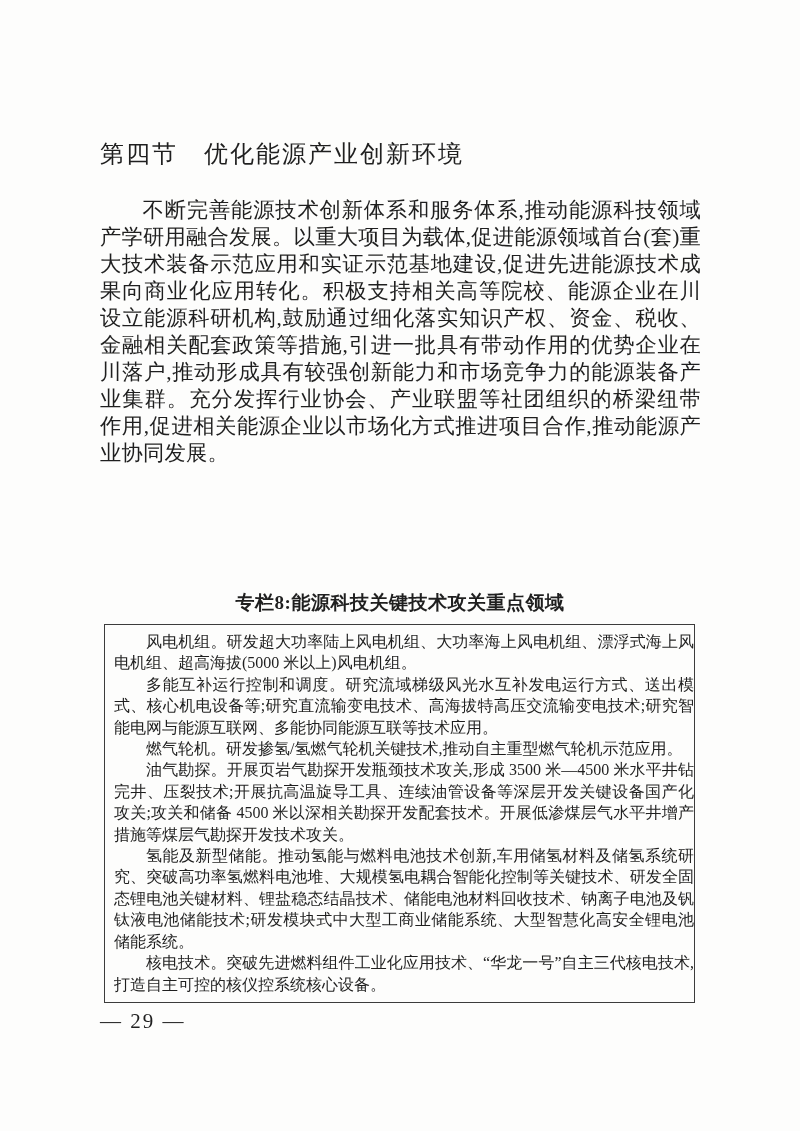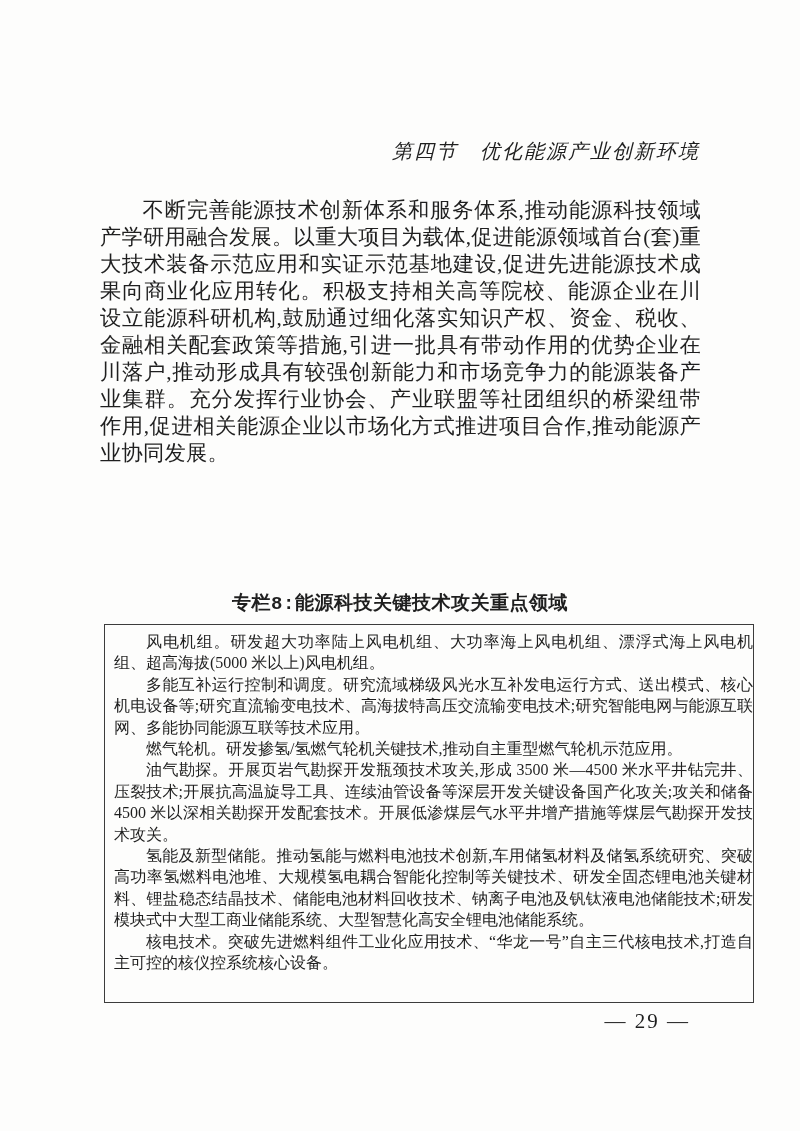--- a/index.html
+++ b/index.html
@@ -14,74 +14,72 @@
     background: #fdfdfc;
     color: #1f1f1f;
     font-family: "Liberation Serif", "DejaVu Serif", serif;
     overflow: hidden;
   }
   .section-title {
     position: absolute;
     top: 138px;
     left: 100px;
     width: 600px;
-    text-align: right;
-    font-size: 20px;
+    text-align: left;
+    font-size: 24px;
     letter-spacing: 2px;
     white-space: pre;
-    font-style: italic;
   }
   .body-paragraph {
     position: absolute;
     top: 197px;
     left: 100px;
     width: 601px;
     font-size: 21.3px;
     line-height: 27px;
     text-align: justify;
     text-indent: 2em;
     letter-spacing: 0.2px;
   }
   .box-title {
     position: absolute;
     top: 590px;
     left: 100px;
     width: 600px;
     text-align: center;
-    font-family: Liberation Mono, monospace;
+    font-family: Liberation Serif, serif;
     font-weight: bold;
     font-size: 19px;
     letter-spacing: 0.5px;
   }
   .callout-box {
     position: absolute;
     top: 624px;
     left: 104px;
-    width: 650px;
+    width: 591px;
     height: 379px;
     box-sizing: border-box;
     border: 1px solid #3c3c3c;
     padding: 6px 0 6px 9px;
     overflow: hidden;
   }
   .callout-box p {
     margin: 0;
     font-size: 16px;
     line-height: 21.4px;
     text-align: justify;
     text-indent: 2em;
   }
   .page-number {
     position: absolute;
     top: 1009px;
     left: 100px;
     width: 600px;
     box-sizing: border-box;
     padding-right: 10px;
-    text-align: right;
     font-size: 21px;
     letter-spacing: 2px;
   }
 </style>
 </head>
 <body>
 
 <div class="page">
 
   <div class="section-title">第四节　优化能源产业创新环境</div>

